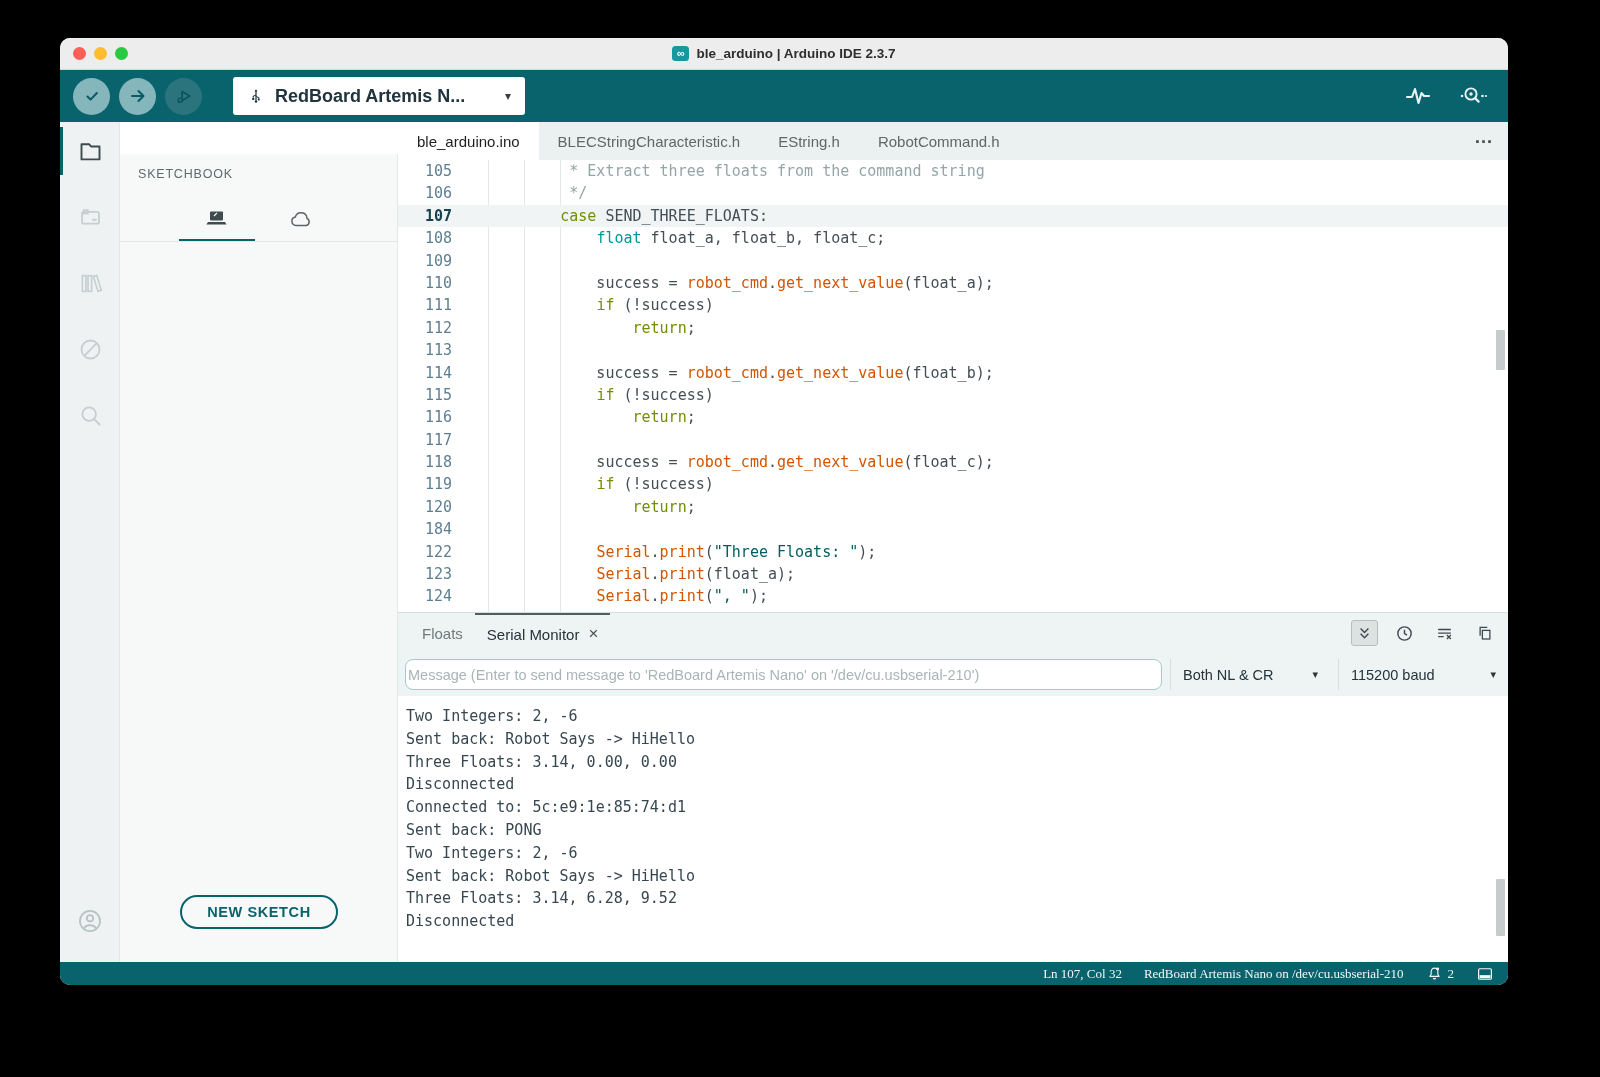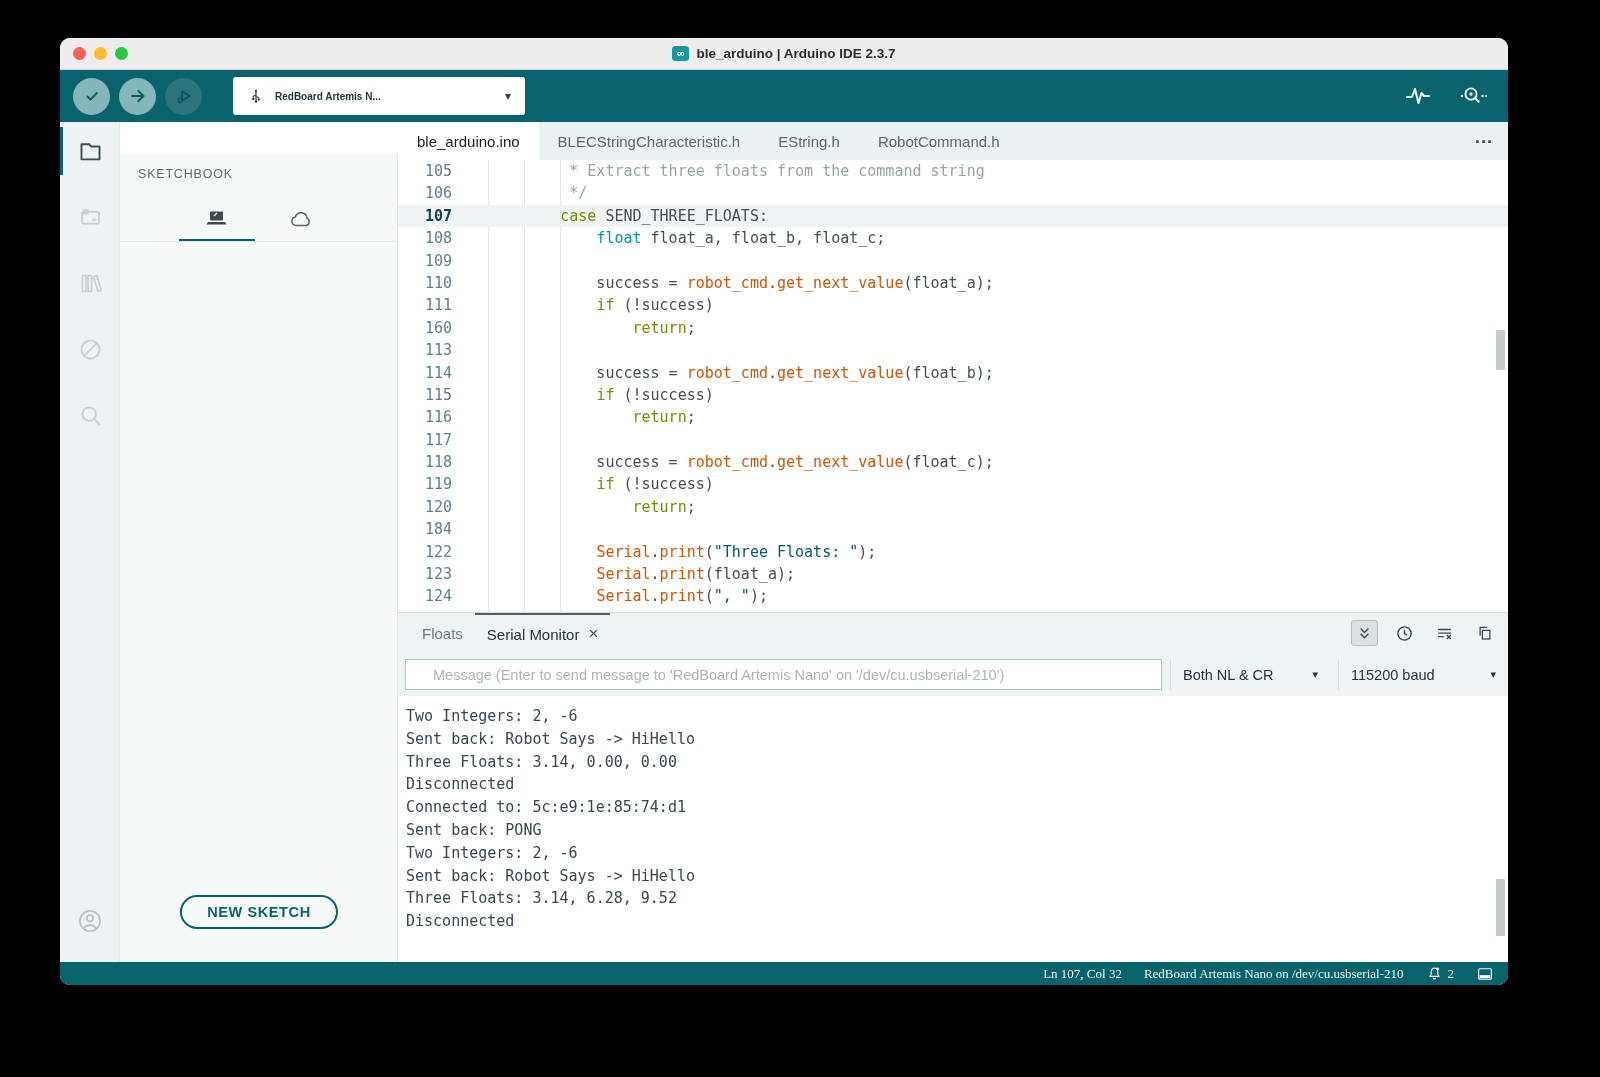--- a/index.html
+++ b/index.html
@@ -21,21 +21,21 @@
   .app-icon { width:17px; height:15px; background:#18989e; border-radius:3.5px;
     color:#fff; font-size:11px; line-height:14px; text-align:center; font-weight:bold; }
 
   
   .toolbar { height:52px; background:#09636c; display:flex; align-items:center; padding:0 20px 0 13px; }
   .circle-btn { width:37px; height:37px; border-radius:50%; background:#84b6bc;
     display:flex; align-items:center; justify-content:center; margin-right:9px; }
   .circle-btn.disabled { background:#2b747d; }
   .board-select { margin-left:22px; background:#fff; border-radius:3px; height:38px; width:292px;
     display:flex; align-items:center; padding:0 14px; gap:10px; }
-  .board-select .label { font-size:10px; font-weight:bold; color:#21333c; flex:1; white-space:nowrap; overflow:hidden; }
+  .board-select .label { font-size:18px; font-weight:bold; color:#21333c; flex:1; white-space:nowrap; overflow:hidden; }
   .board-caret { color:#3c3c3c; font-size:12px; }
   .toolbar-right { margin-left:auto; display:flex; align-items:center; gap:26px; }
 
   
   .body { position:absolute; top:84px; bottom:23px; left:0; right:0; display:flex; }
 
   .activitybar { width:60px; background:#eff2f2; border-right:1px solid #e3e7e7; position:relative; }
   .act-item { position:absolute; left:0; width:60px; height:52px; display:flex; align-items:center; justify-content:center; }
   .act-item.active::before { content:""; position:absolute; left:0; top:2px; height:48px; width:3px; background:#09636c; }
 
@@ -71,22 +71,22 @@
   .panel { flex:1; border-top:1px solid #d8dede; display:flex; flex-direction:column; background:#fff; min-height:0; }
   .panel-header { height:40px; background:#eef3f3; display:flex; align-items:stretch; padding-left:12px; }
   .ptab { display:flex; align-items:center; gap:9px; padding:0 12px; font-size:15px; color:#6f7b7b; }
   .ptab.active { color:#25333a; border-top:2px solid #505d61; }
   .ptab .close { color:#44525a; font-size:17px; }
   .panel-header-icons { margin-left:auto; display:flex; align-items:center; gap:13px; padding-right:10px; }
   .icon-btn { width:27px; height:26px; display:flex; align-items:center; justify-content:center; border-radius:3px; }
   .icon-btn.pressed { background:#dce2e2; border:1px solid #b8bebe; }
 
   .input-row { height:43px; background:#eef3f3; display:flex; align-items:center; padding:0 0 0 7px; }
-  .msg-input { flex:1; height:31px; border:1px solid #a5cace; border-radius:0; background:#fff;
-    font-size:14.5px; color:#333; padding:0 27px; outline:none; }
+  .msg-input { flex:1; height:31px; border:1px solid #a5cace; border-radius:8px; background:#fff;
+    font-size:14.5px; color:#333; padding:0 2px; outline:none; }
   .msg-input::placeholder { color:#a9b4b6; }
   .dd { height:31px; display:flex; align-items:center; justify-content:space-between;
     padding:0 12px; font-size:14.5px; color:#25333a; border-left:1px solid #dcdcdc; margin-left:8px; }
   .dd .caret { font-size:11px; color:#333; margin-left:10px; }
   .dd.nl { width:160px; }
   .dd.baud { width:170px; margin-left:8px;text-align:right; }
 
   .serial-output { flex:1; background:#fff; padding:9px 0 0 8px; position:relative; overflow:hidden; }
   .serial-line { font:15px/22.8px "DejaVu Sans Mono", monospace; color:#37474f; white-space:pre; }
   .out-scrollthumb { position:absolute; right:3px; top:183px; width:9px; height:57px; background:#c6cbcb; border-radius:1px; }
@@ -266,21 +266,21 @@
             </div>
             <div class="code-row">
               <span class="ln">110</span>
               <pre class="code-text"><span class="tk-df">            success = </span><span class="tk-fn">robot_cmd</span><span class="tk-df">.</span><span class="tk-fn">get_next_value</span><span class="tk-df">(float_a);</span></pre>
             </div>
             <div class="code-row">
               <span class="ln">111</span>
               <pre class="code-text"><span class="tk-df">            </span><span class="tk-kw">if</span><span class="tk-df"> (!success)</span></pre>
             </div>
             <div class="code-row">
-              <span class="ln">160</span>
+              <span class="ln">112</span>
               <pre class="code-text"><span class="tk-df">                </span><span class="tk-kw">return</span><span class="tk-df">;</span></pre>
             </div>
             <div class="code-row">
               <span class="ln">113</span>
               <pre class="code-text"><span class="tk-df"></span></pre>
             </div>
             <div class="code-row">
               <span class="ln">114</span>
               <pre class="code-text"><span class="tk-df">            success = </span><span class="tk-fn">robot_cmd</span><span class="tk-df">.</span><span class="tk-fn">get_next_value</span><span class="tk-df">(float_b);</span></pre>
             </div>

